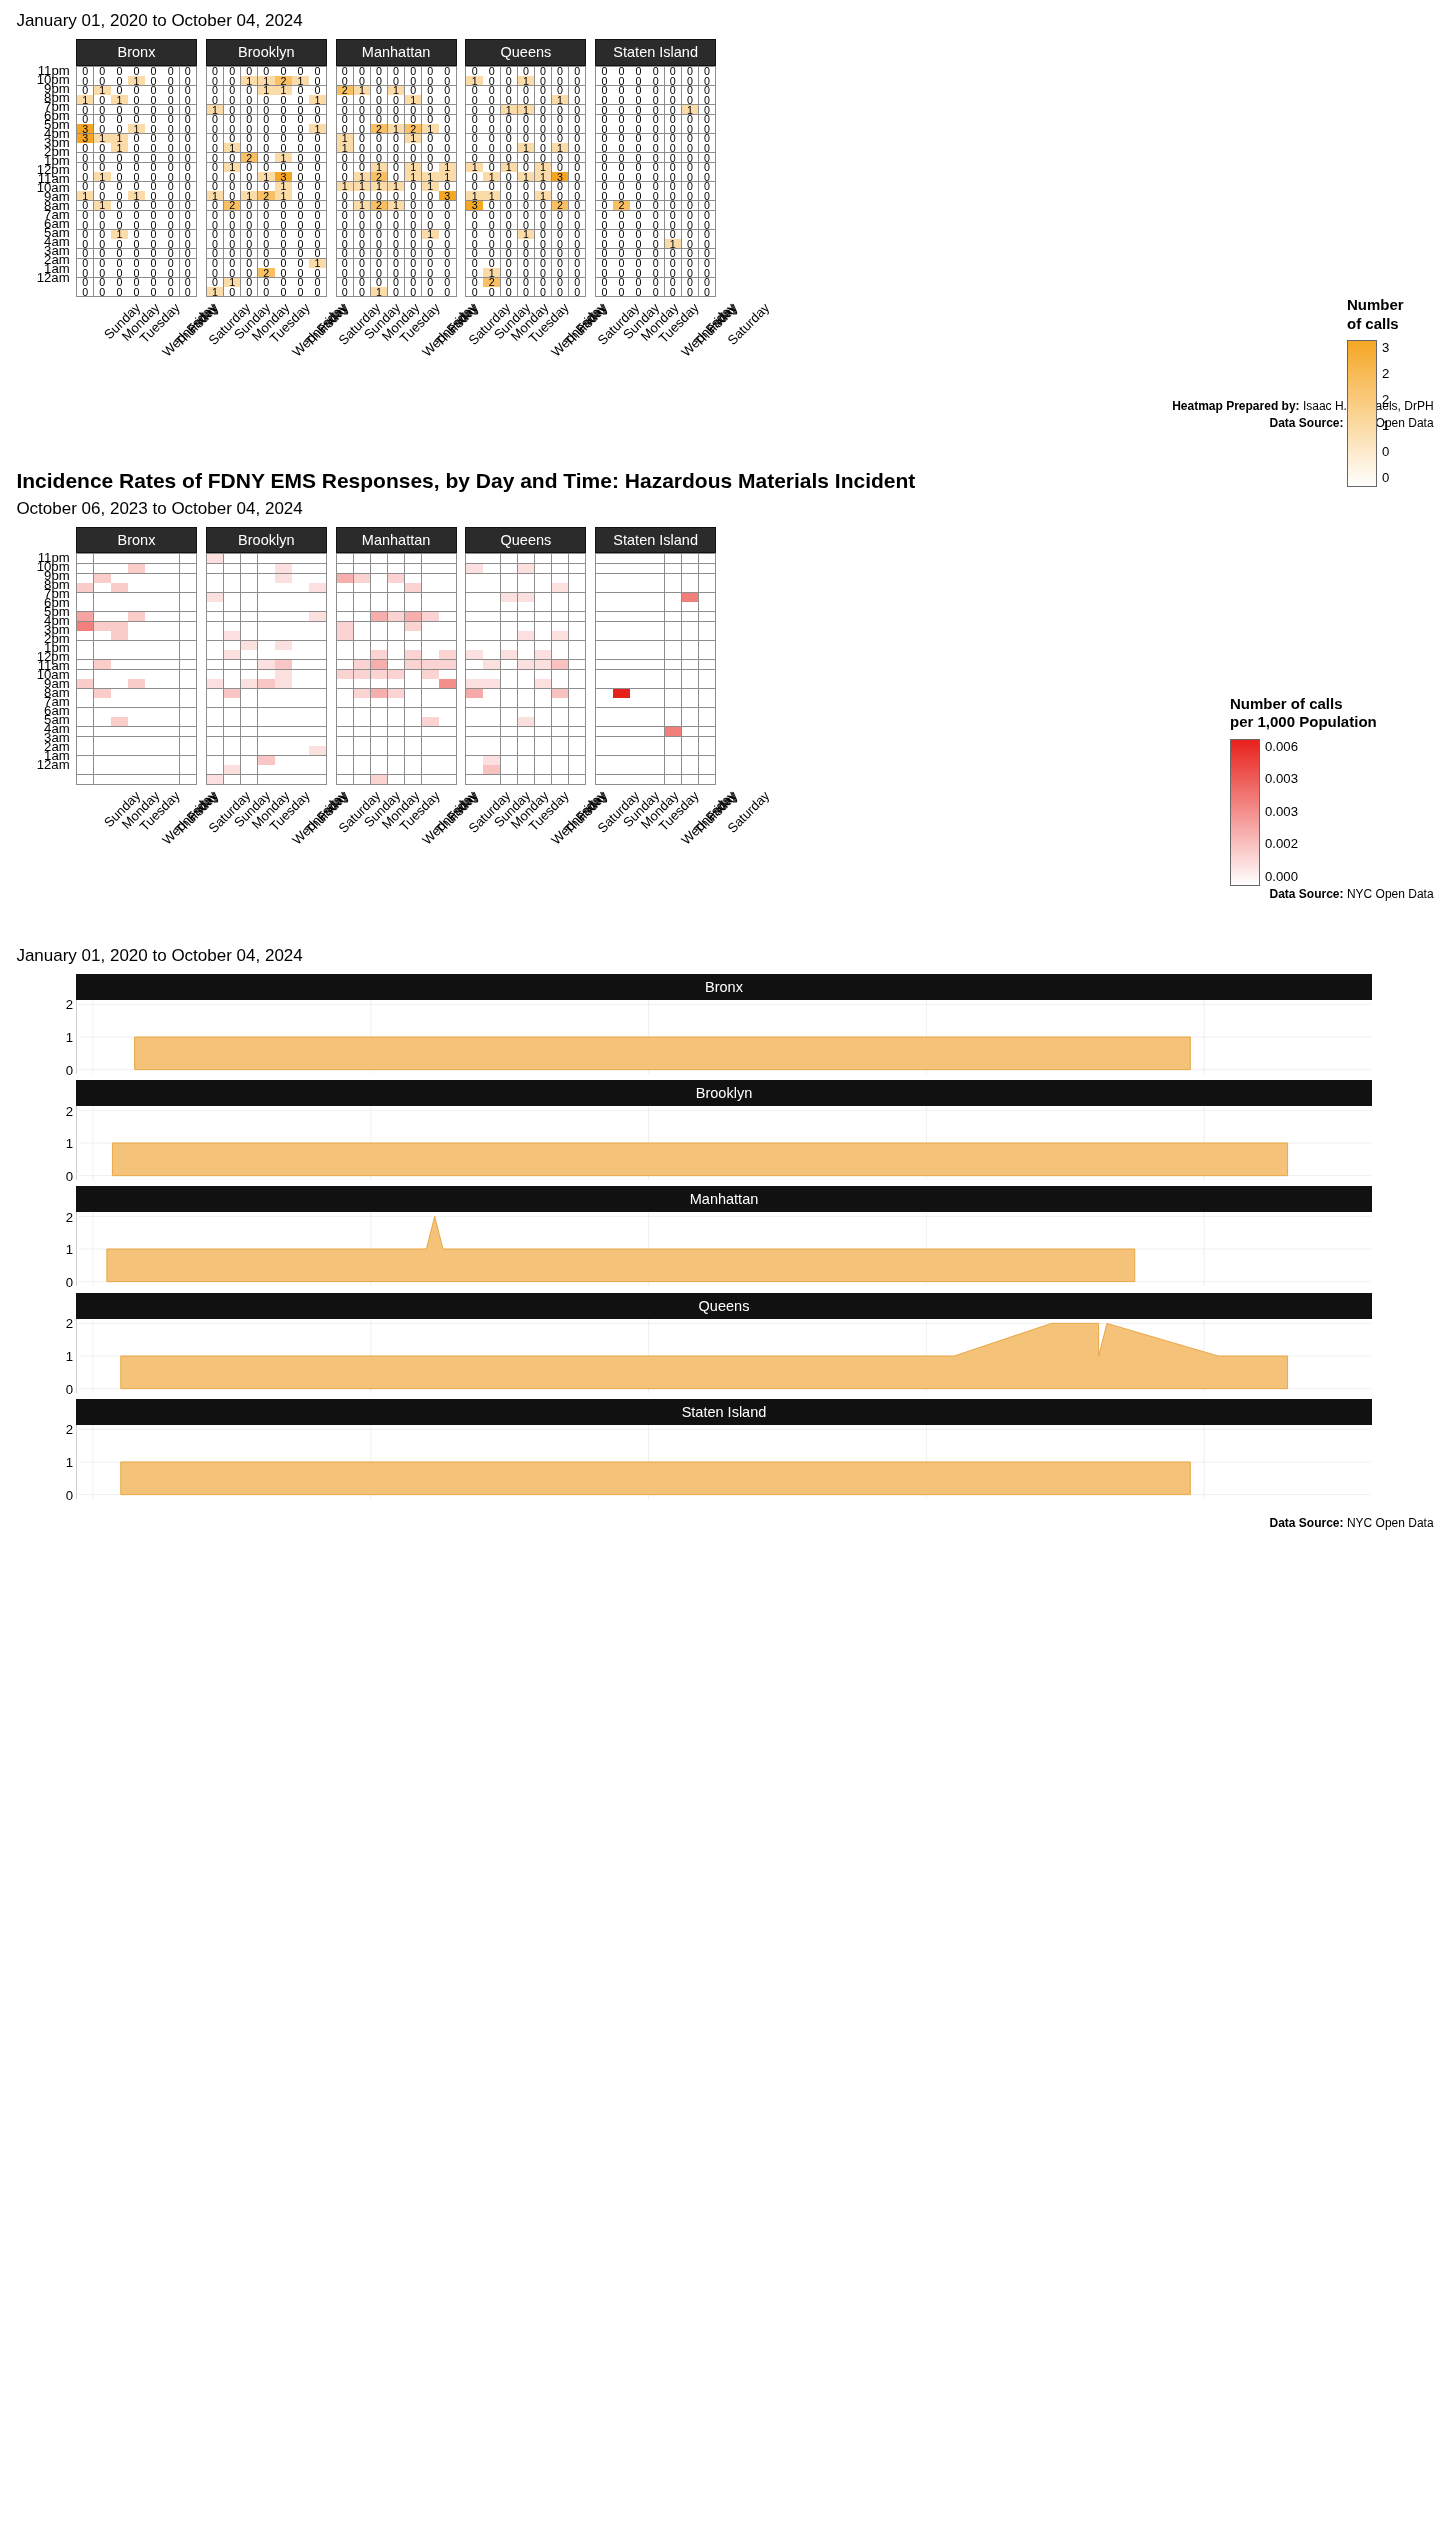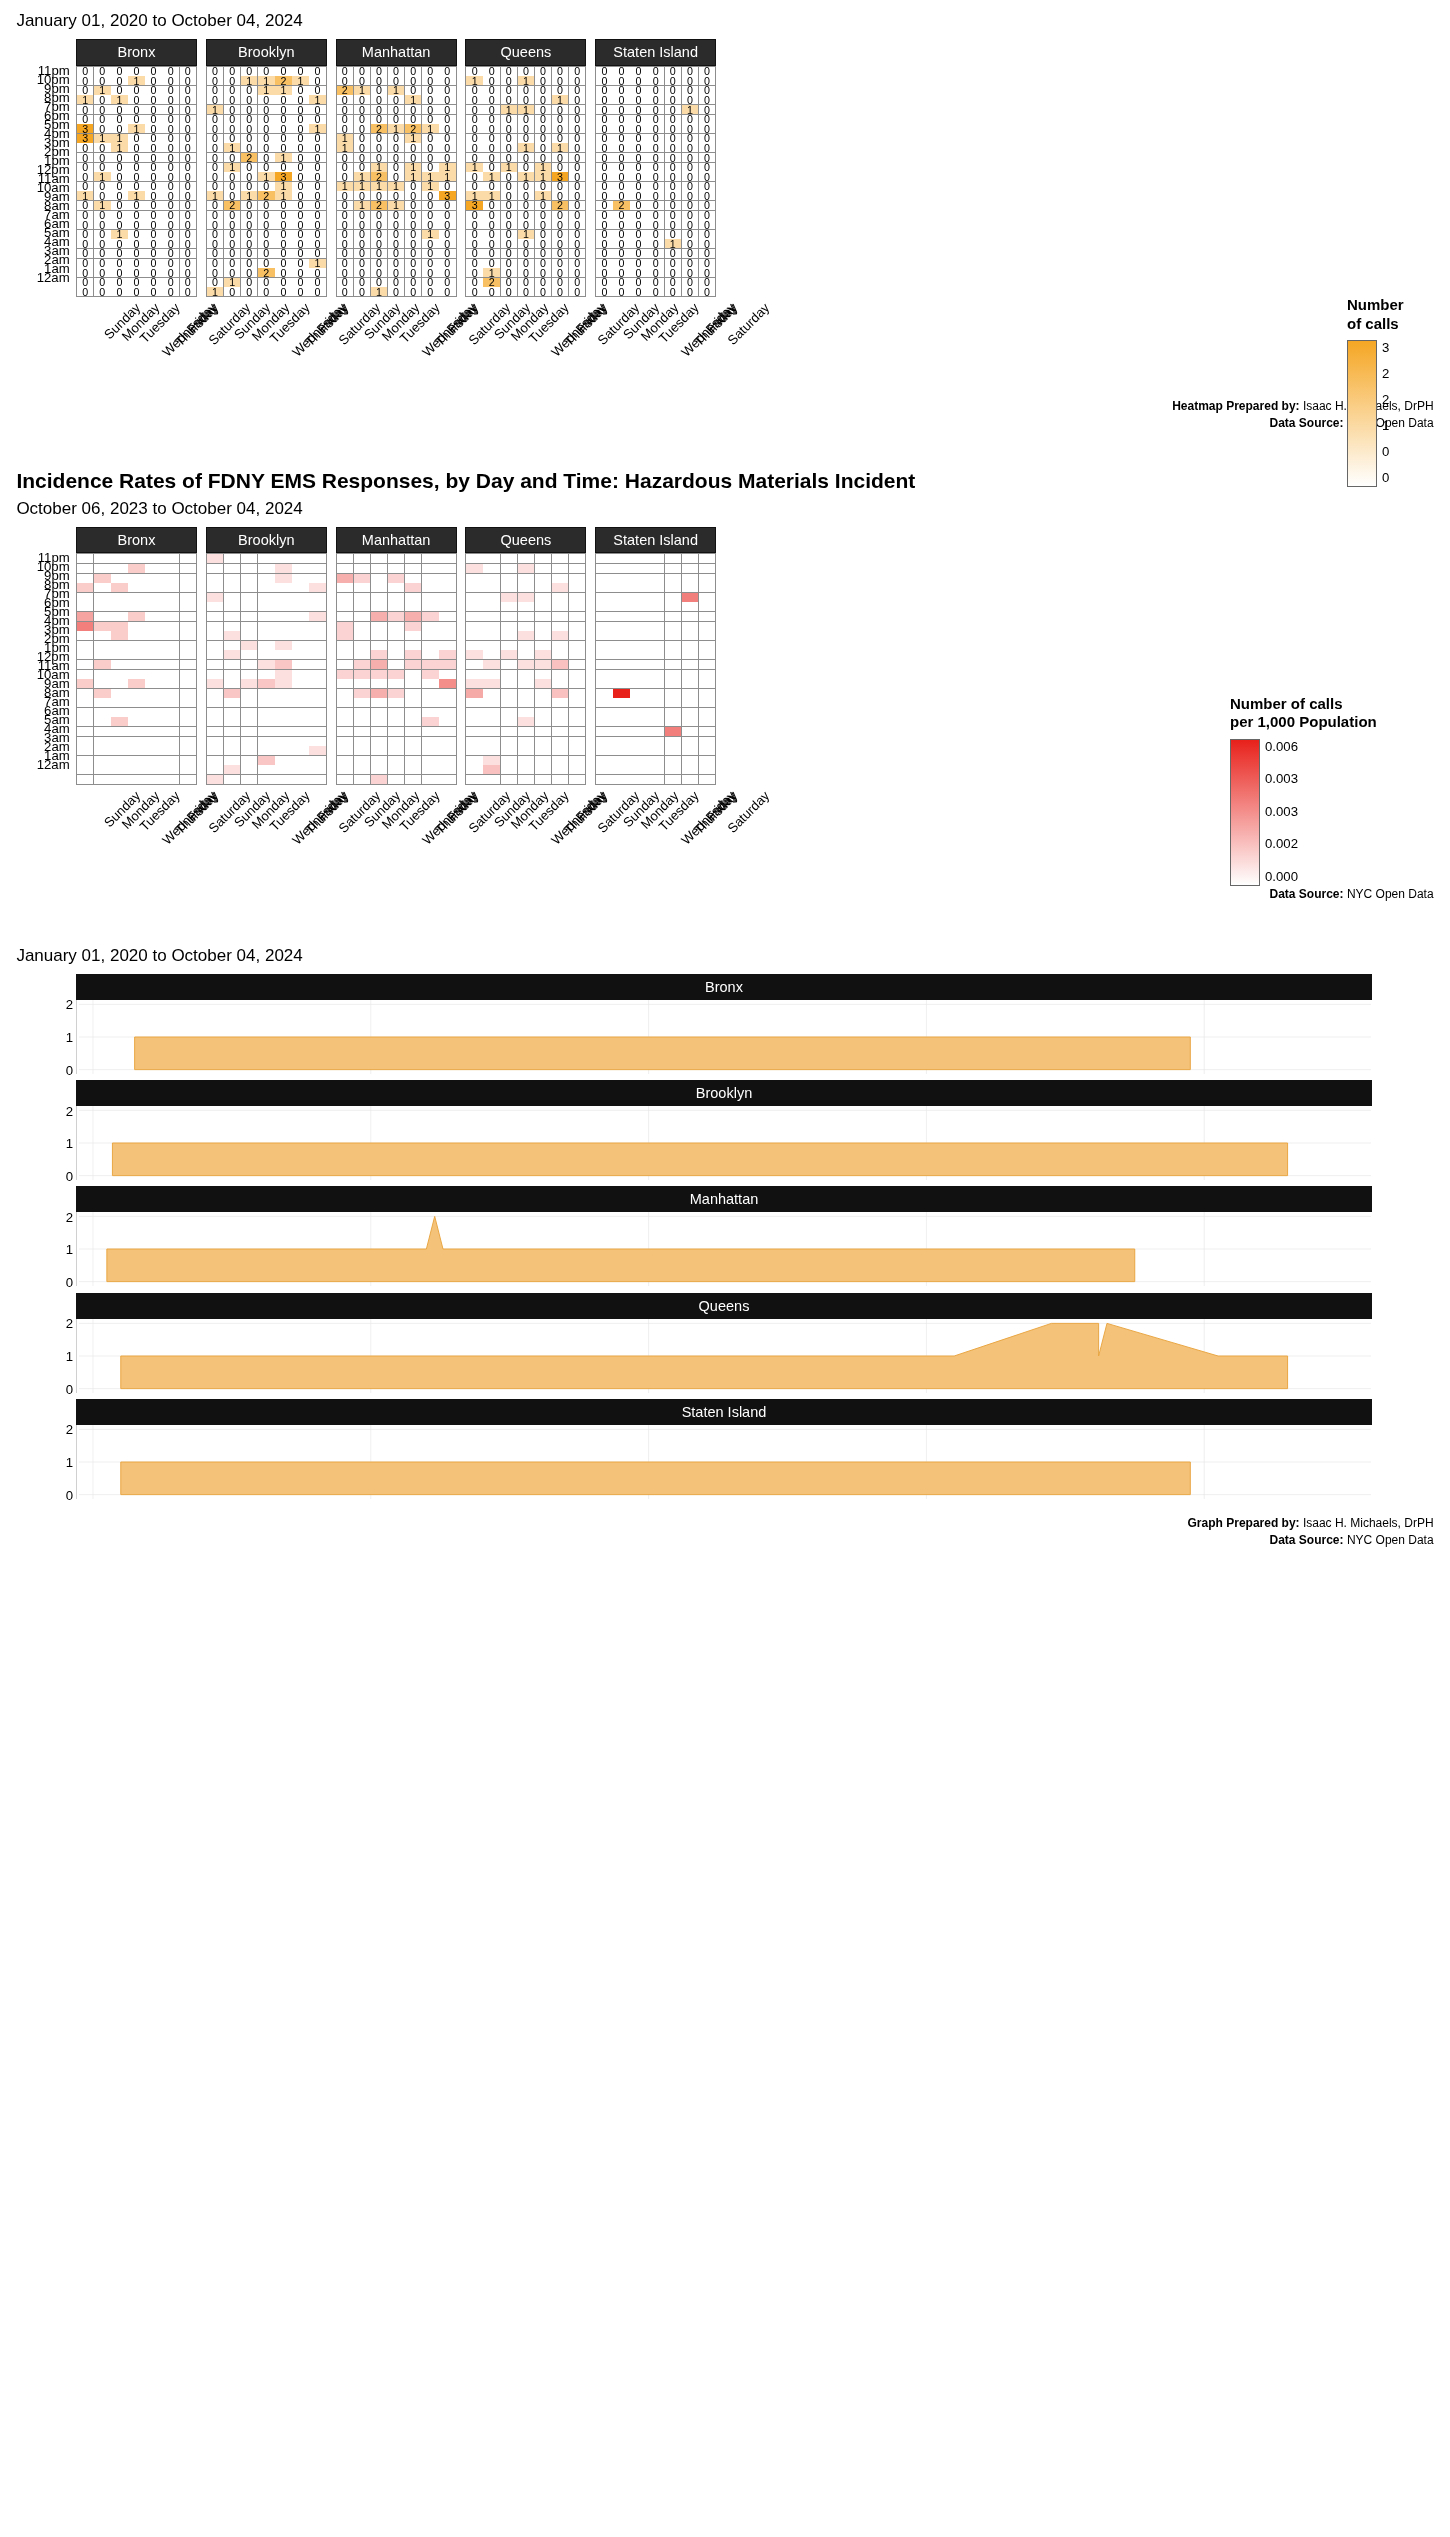--- a/index.html
+++ b/index.html
@@ -2082,17 +2082,16 @@
             <line x1="465.1612903225742" x2="465.1612903225742" y1="0" y2="118" stroke="#e6e6e6" stroke-width="1"></line>
             <line x1="908.1720430107592" x2="908.1720430107592" y1="0" y2="118" stroke="#e6e6e6" stroke-width="1"></line>
             <line x1="1351.1827956989441" x2="1351.1827956989441" y1="0" y2="118" stroke="#e6e6e6" stroke-width="1"></line>
             <line x1="1794.1935483871293" x2="1794.1935483871293" y1="0" y2="118" stroke="#e6e6e6" stroke-width="1"></line>
             <polygon points="66.5,111.0 66.5,59.0 1772.0,59.0 1772.0,111.0" fill="#F5C27A" stroke="#E8A33D" stroke-width="1.5"></polygon>
           </svg>
         </div>
       </div>
     </div>
   <div class="credit" style="margin-top:16.4px;padding-bottom:19px;">
-    <div><b>Graph Prepared by:</b> <span>Isaac H. Michaels, DrPH</span></div>
     <div><b>Data Source:</b> <span>NYC Open Data</span></div>
   </div>
 </div>
 
 
 </body></html>

